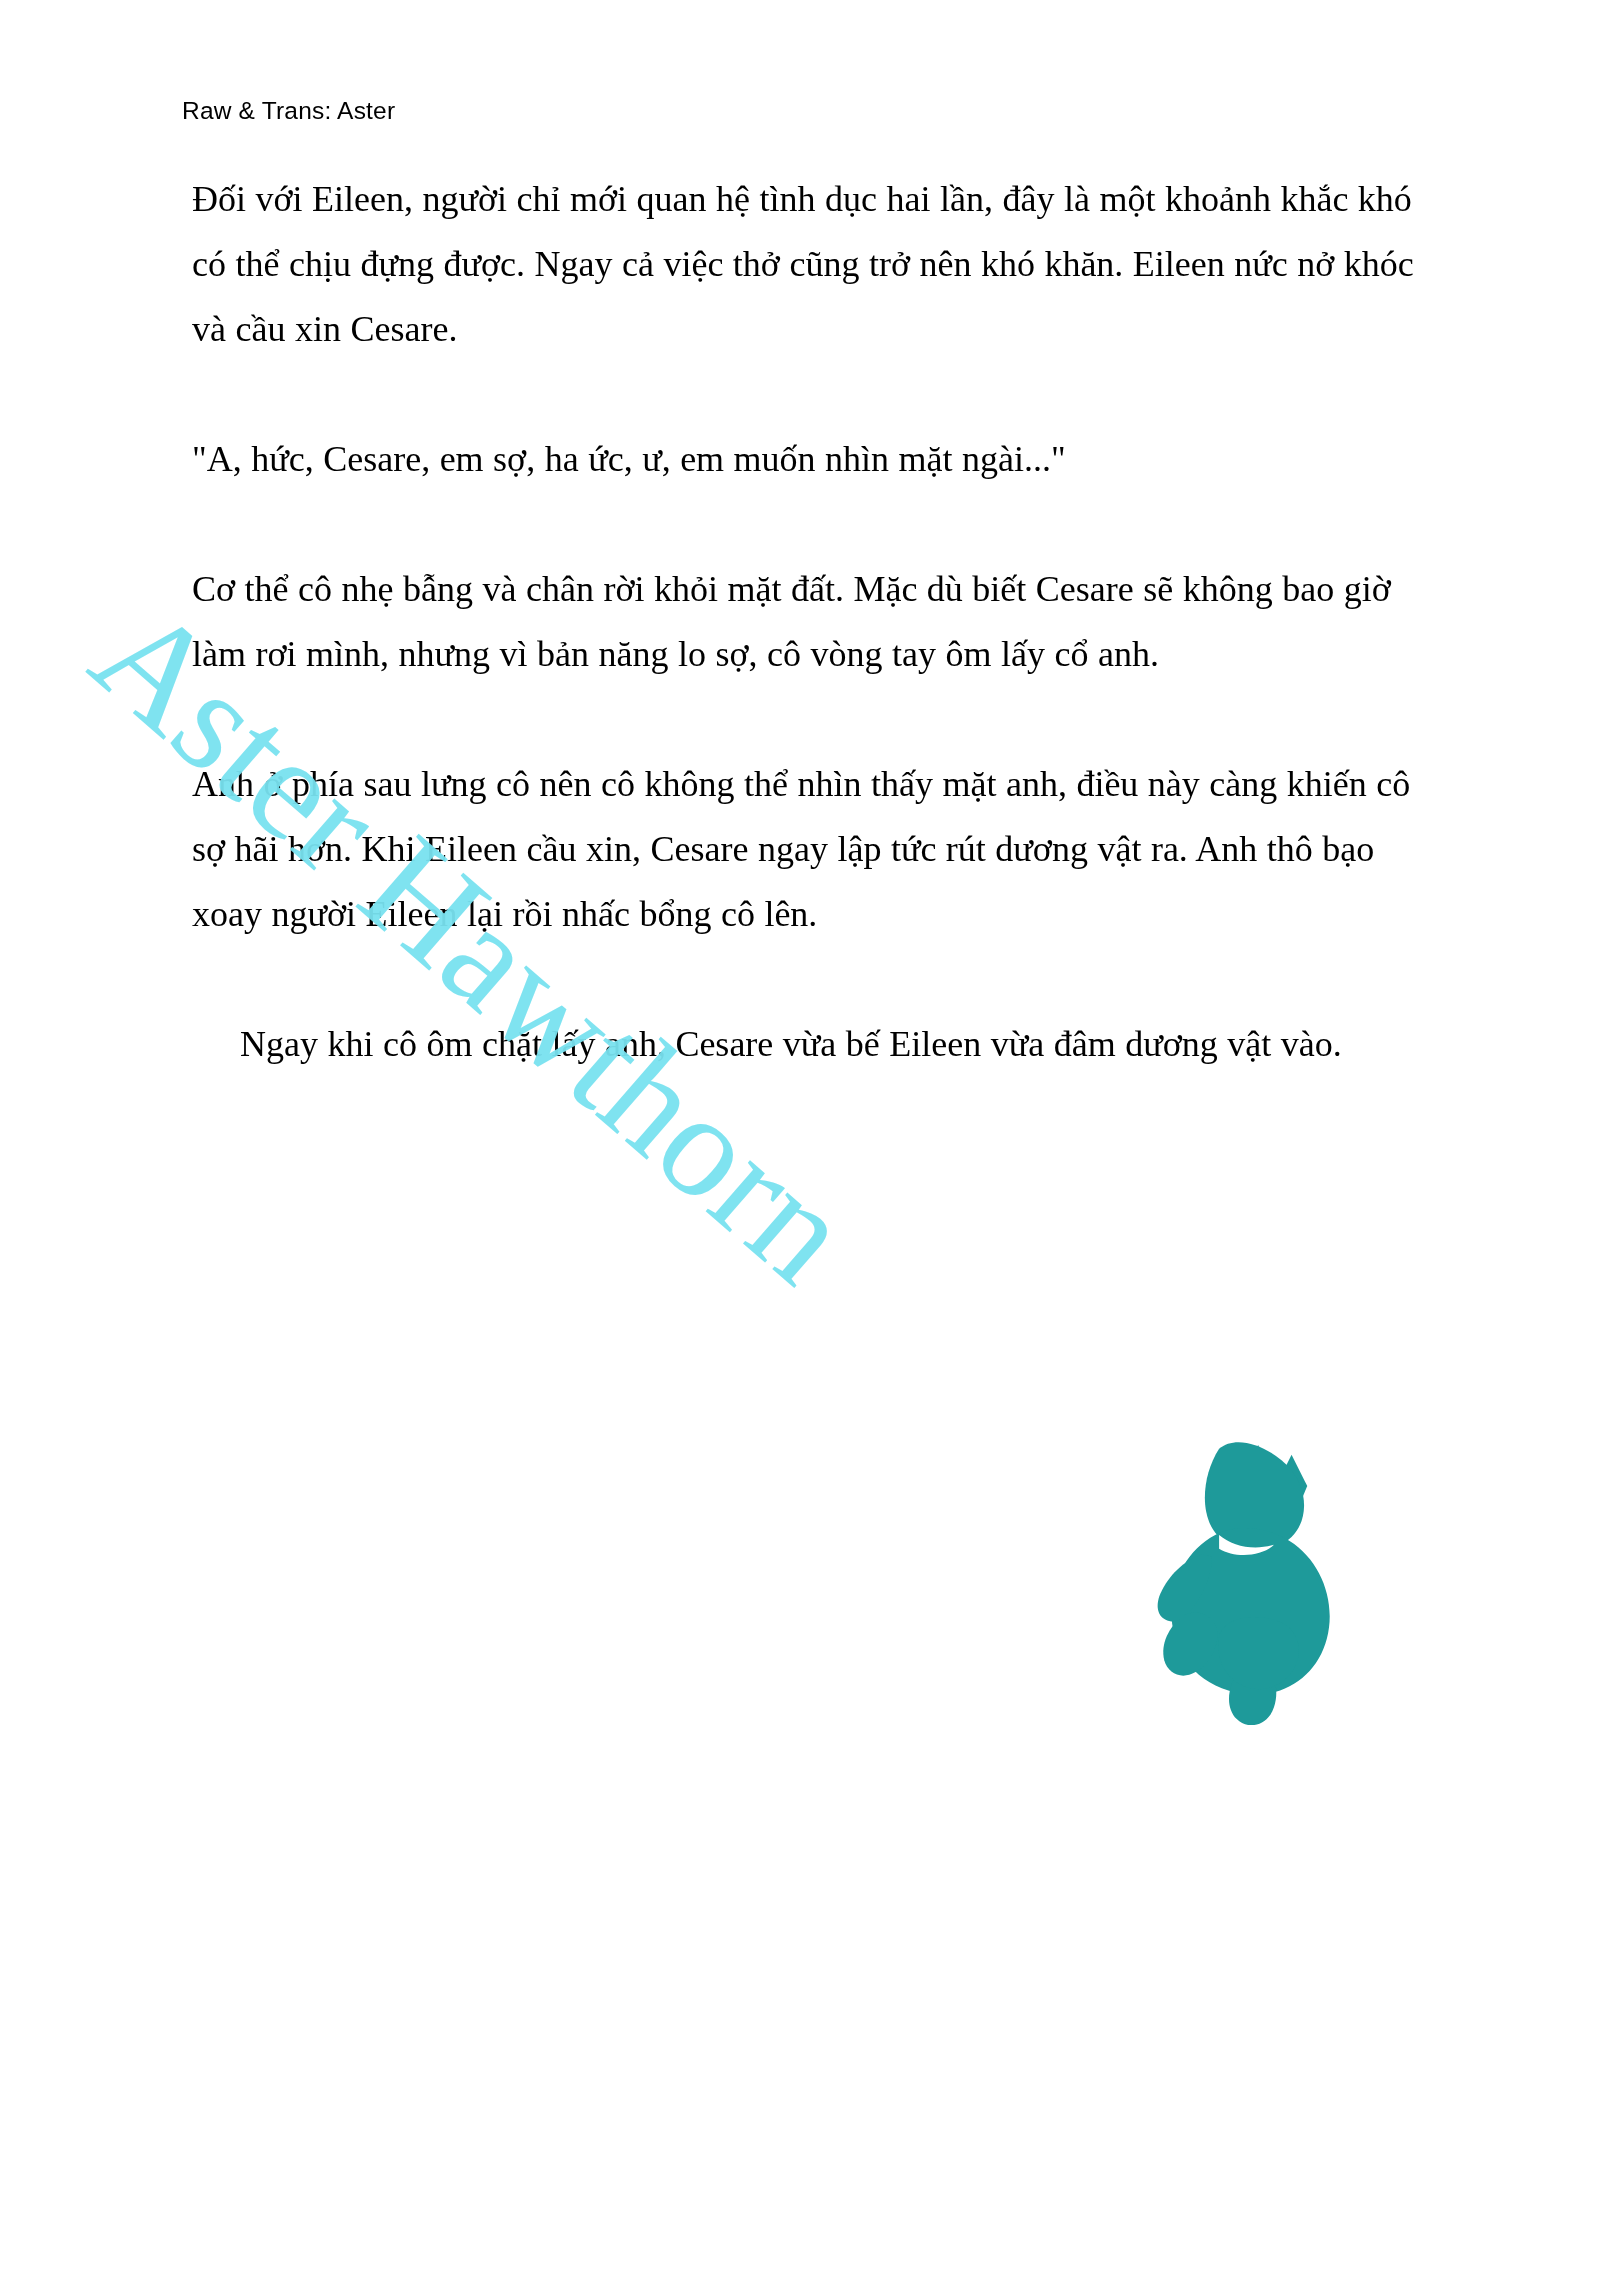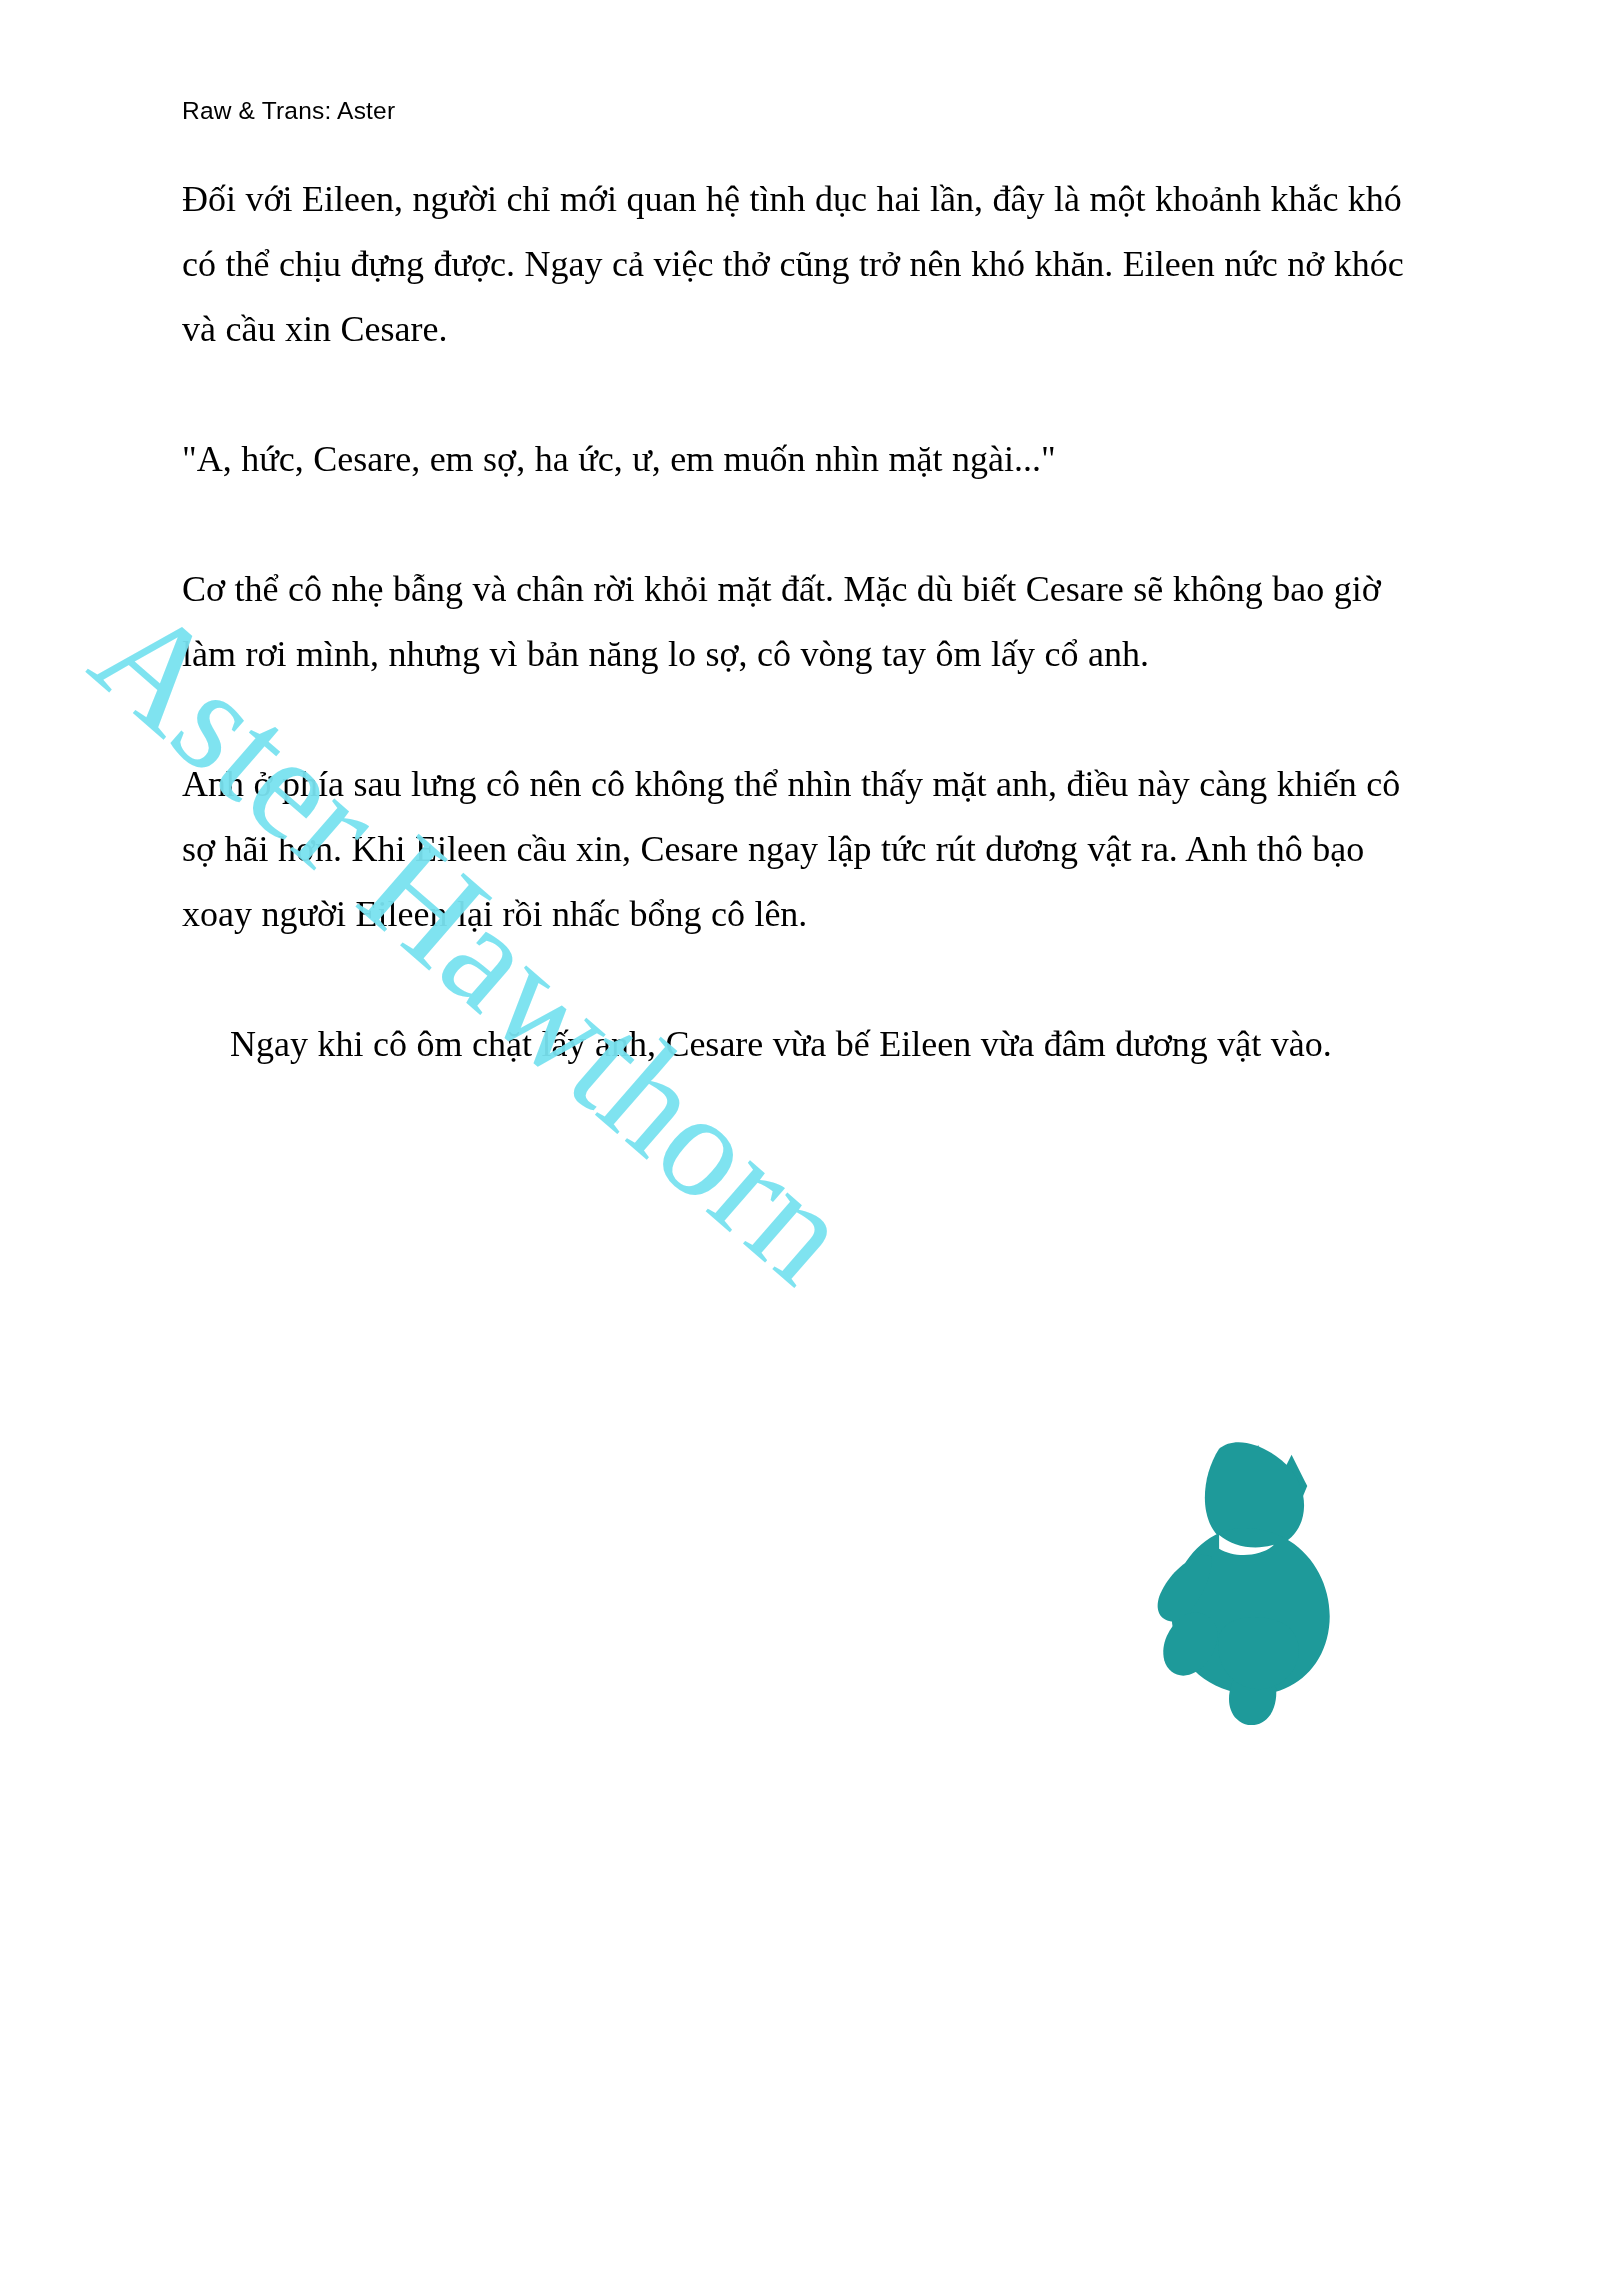--- a/index.html
+++ b/index.html
@@ -60,21 +60,21 @@
     position: absolute;
     left: 1125px;
     top: 1441px;
     width: 245px;
     height: 284px;
   }
 
   
   .content {
     position: absolute;
-    left: 182px;
+    left: 192px;
     top: 167px;
     width: 1223px;
     z-index: 1;
   }
   .para {
     font-size: 36px;
     line-height: 65px;
     margin: 0 0 65px 0;
     text-align: left;
     word-spacing: 0.5px;

